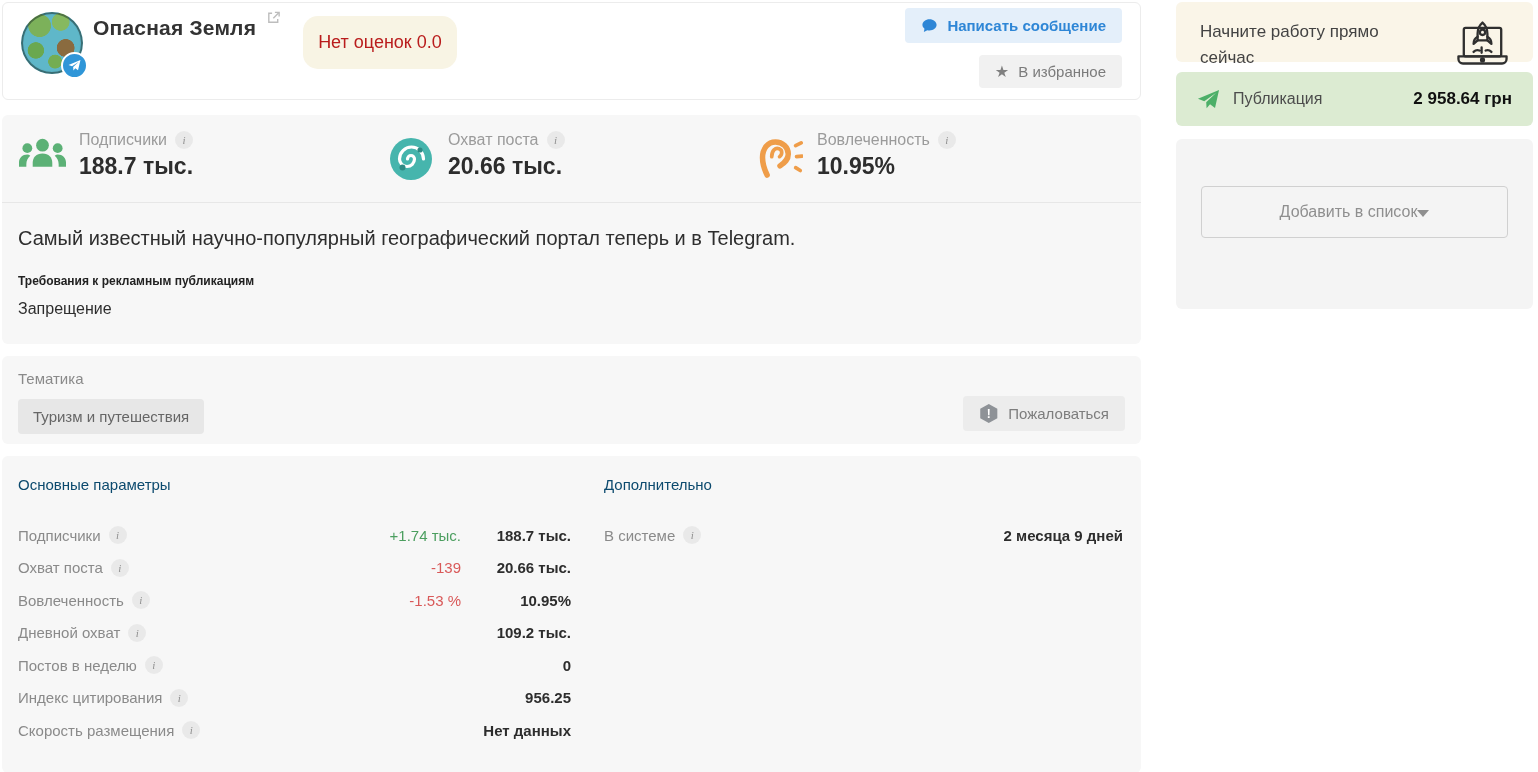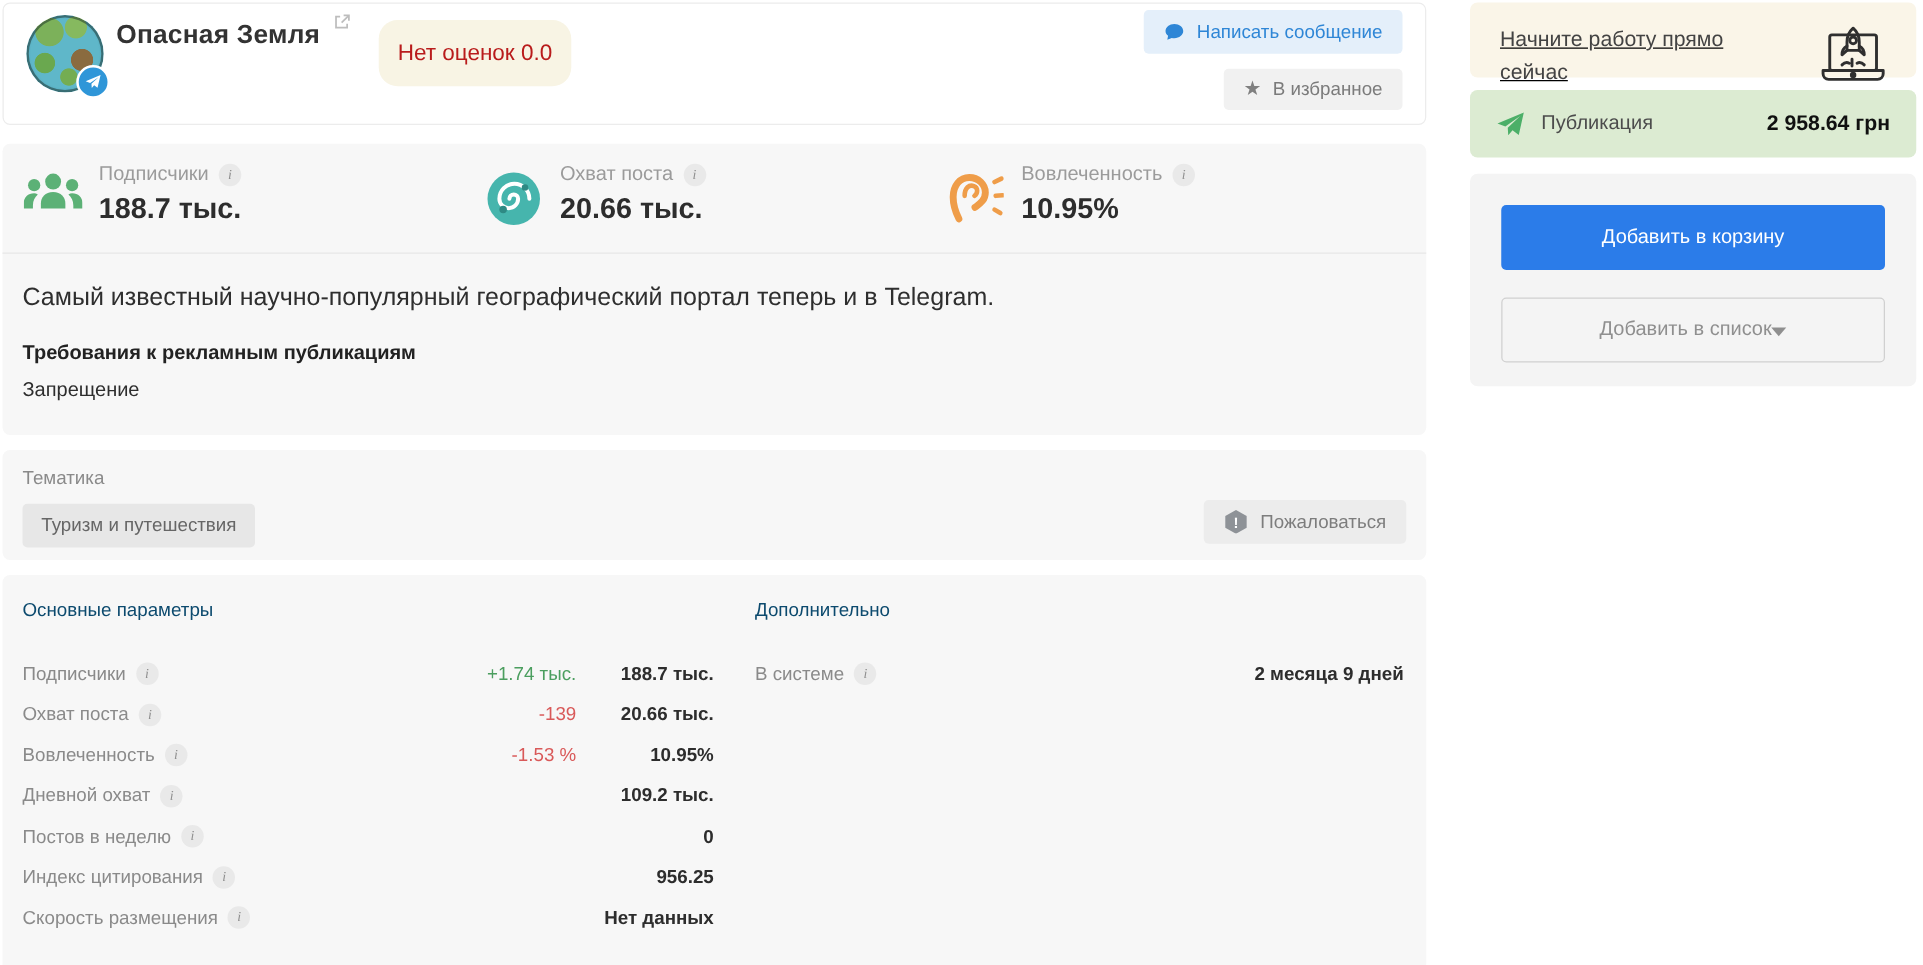--- a/index.html
+++ b/index.html
@@ -27,21 +27,21 @@
     display:flex; align-items:center; justify-content:center; }
   .title-row { position:absolute; left:90px; top:13px; display:flex; align-items:flex-start; }
   .page-title { font-size:21px; font-weight:bold; color:#333; letter-spacing:.2px; }
   .ext-link { margin-left:10px; margin-top:-6px; cursor:pointer; }
   .rating-badge { margin-left:22px; background:#f8f4e4; color:#b91c1c;
     font-size:18px; padding:16px 15px; border-radius:15px; }
   .hdr-buttons { position:absolute; right:18px; top:5px; display:flex;
     flex-direction:column; align-items:flex-end; }
   .btn-message { display:flex; align-items:center; gap:9px; background:#e4effa;
     color:#2e86d6; border:none; font-size:15px; padding:9px 16px;
-    border-radius:4px; cursor:pointer; font-family:inherit; }
+    border-radius:4px; cursor:pointer; font-family:inherit;font-weight:bold; }
   .btn-fav { display:flex; align-items:center; gap:9px; background:#f1f1f1;
     color:#7b7b7b; border:none; font-size:15px; padding:8px 16px;
     border-radius:4px; margin-top:12px; cursor:pointer; font-family:inherit; }
   .star-glyph { color:#808080; font-size:16px; line-height:1; }
 
   
   .gray-card { background:#f7f7f7; border-radius:6px; margin-bottom:12px; }
 
   
   .stats-row { display:flex; padding:16px 16px 0 16px; height:88px;
@@ -50,21 +50,21 @@
   .stat-icon { width:48px; display:flex; align-items:flex-start; justify-content:center; padding-top:6px; }
   .stat-text { margin-left:13px; }
   .stat-label { font-size:16px; color:#9b9b9b; display:flex; align-items:center; gap:8px; }
   .stat-value { font-size:23px; font-weight:bold; color:#2d2d2d; margin-top:4px; }
   .info-icon { width:18px; height:18px; border-radius:50%; background:#e9e9e9;
     color:#8f8f8f; font-size:11px; font-style:italic;
     font-family:"Liberation Serif", serif;
     display:inline-flex; align-items:center; justify-content:center; cursor:pointer; }
   .desc-block { padding:24px 16px 26px 16px; }
   .desc-line { font-size:20px; color:#2e2e2e; }
-  .desc-req-title { font-size:16px; font-weight:bold; color:#222; margin-top:24px; }
+  .desc-req-title { font-size:12px; font-weight:bold; color:#222; margin-top:24px; }
   .desc-req-value { font-size:16px; color:#2e2e2e; margin-top:12px; }
 
   
   .topic-card { position:relative; padding:14px 16px 16px 16px; height:88px; }
   .topic-label { font-size:15px; color:#8a8a8a; }
   .topic-tag { display:inline-block; margin-top:12px; background:#e7e7e7;
     color:#666; font-size:15px; padding:9px 15px; border-radius:4px; cursor:pointer; }
   .btn-report { position:absolute; right:16px; top:40px; display:flex;
     align-items:center; gap:10px; background:#ececec; border:none; color:#7d7d7d;
     font-size:15px; padding:8px 16px; border-radius:4px; cursor:pointer; font-family:inherit; }
@@ -81,21 +81,21 @@
   .param-row { display:flex; align-items:center; height:32.5px; }
   .param-label { font-size:15px; color:#8a8a8a; display:flex; align-items:center; gap:8px; }
   .param-delta { margin-left:auto; font-size:15px; }
   .param-delta.up { color:#4b9e5f; }
   .param-delta.down { color:#d95959; }
   .param-value { width:110px; text-align:right; font-size:15px; font-weight:bold; color:#2d2d2d; }
   .param-value-wide { margin-left:auto; font-size:15px; font-weight:bold; color:#2d2d2d; text-align:right; }
 
   
   .promo-card { position:relative; background:#faf5e8; border-radius:6px;
-    height:60px; padding:17px 24px; margin-bottom:10px;text-decoration:underline; }
+    height:60px; padding:17px 24px; margin-bottom:10px; }
   .promo-text { font-size:17px; color:#434343; line-height:1.55; width:210px; }
   .promo-icon { position:absolute; right:22px; top:15px; }
   .price-row { display:flex; align-items:center; background:#dcebd2;
     border-radius:6px; height:54px; padding:0 21px; margin-bottom:13px; }
   .price-label { font-size:16px; color:#4c4c4c; margin-left:13px; }
   .price-value { margin-left:auto; font-size:17px; font-weight:bold; color:#101010; }
   .actions-card { background:#f4f4f4; border-radius:6px; padding:25px; height:170px; }
   .btn-cart { width:100%; height:52px; background:#2b7ce9; border:none;
     border-radius:4px; color:#fff; font-size:16px; cursor:pointer; font-family:inherit; }
   .btn-list { width:100%; height:52px; background:transparent;
@@ -328,20 +328,19 @@
       <span>
         <svg viewBox="0 0 24 24" width="23" height="23" style="display:block">
             <path fill="#4caf68" d="M23 2L1 11.3l6.6 2.4L20 5 9.6 14.9 10 21l3.6-4.1 5.2 3.9z"></path>
           </svg>
       </span>
       <span class="price-label">Публикация</span>
       <span class="price-value">2 958.64 грн</span>
     </div>
 
     <div class="actions-card">
-      <button class="btn-cart">Добавить в корзину</button>
       <button class="btn-list">
         <span>Добавить в список</span>
         <span class="caret-down"></span>
       </button>
     </div>
   </div>
 </div>
 
 </body></html>

